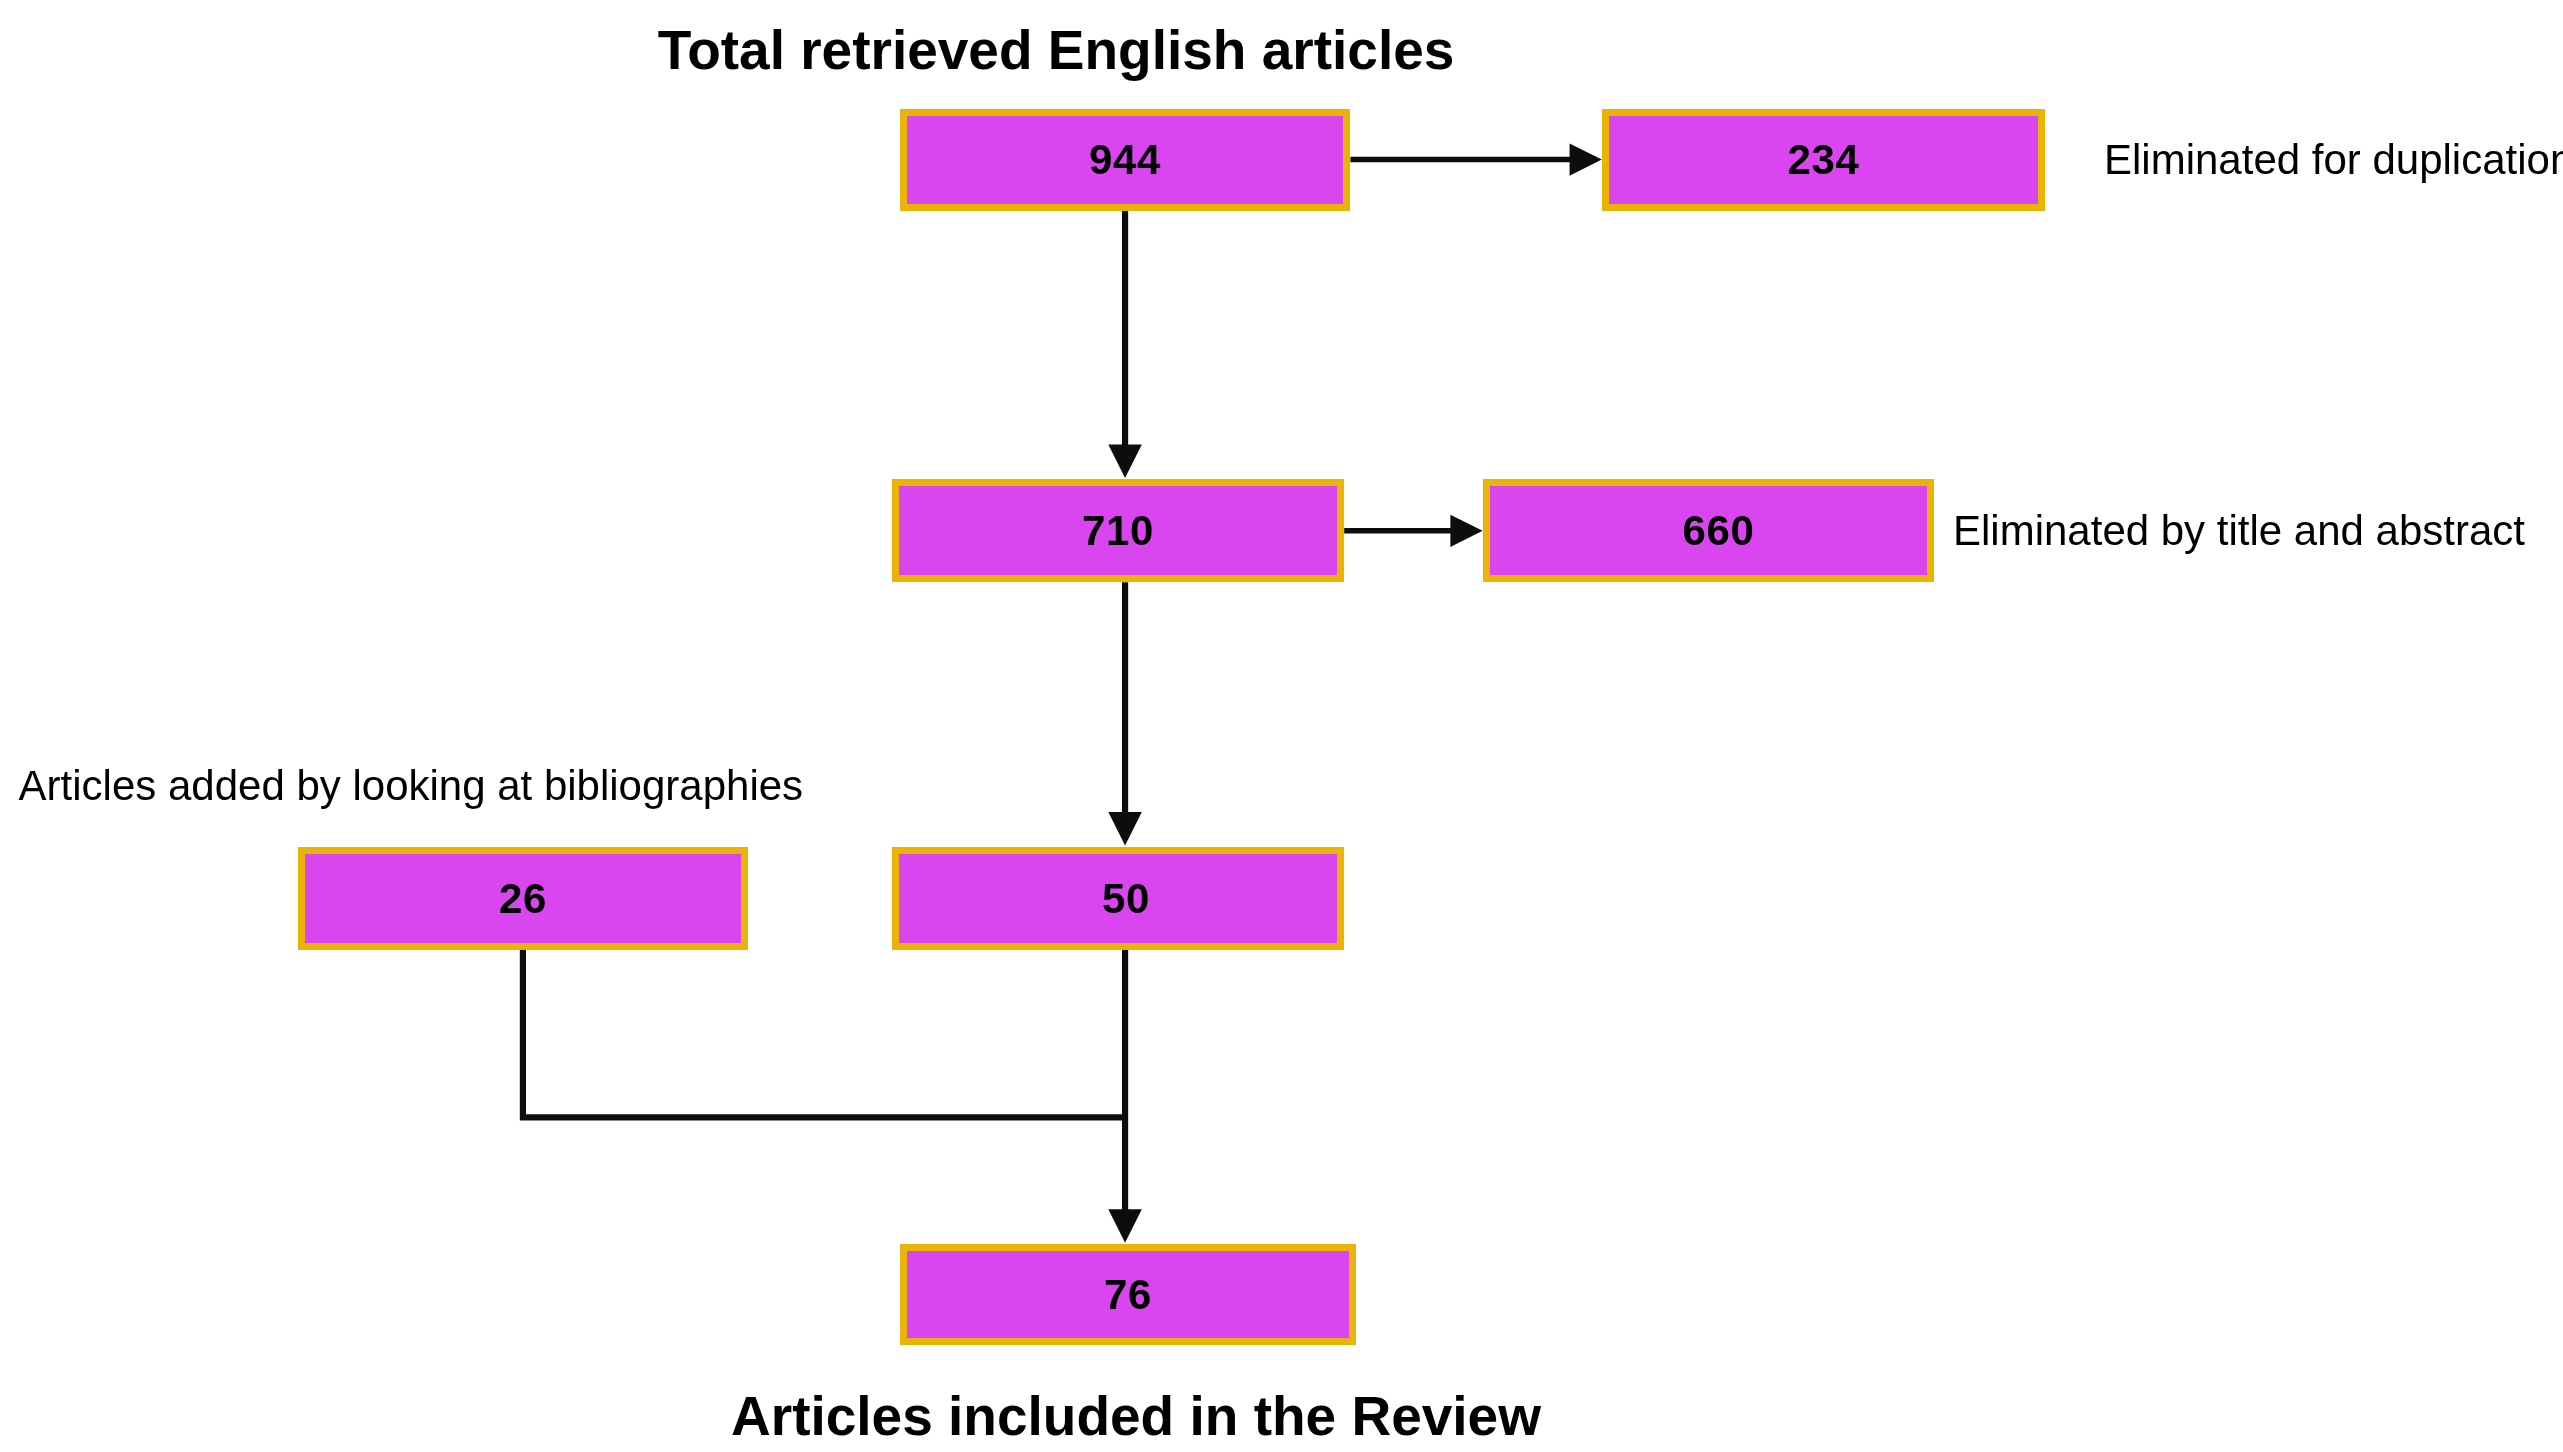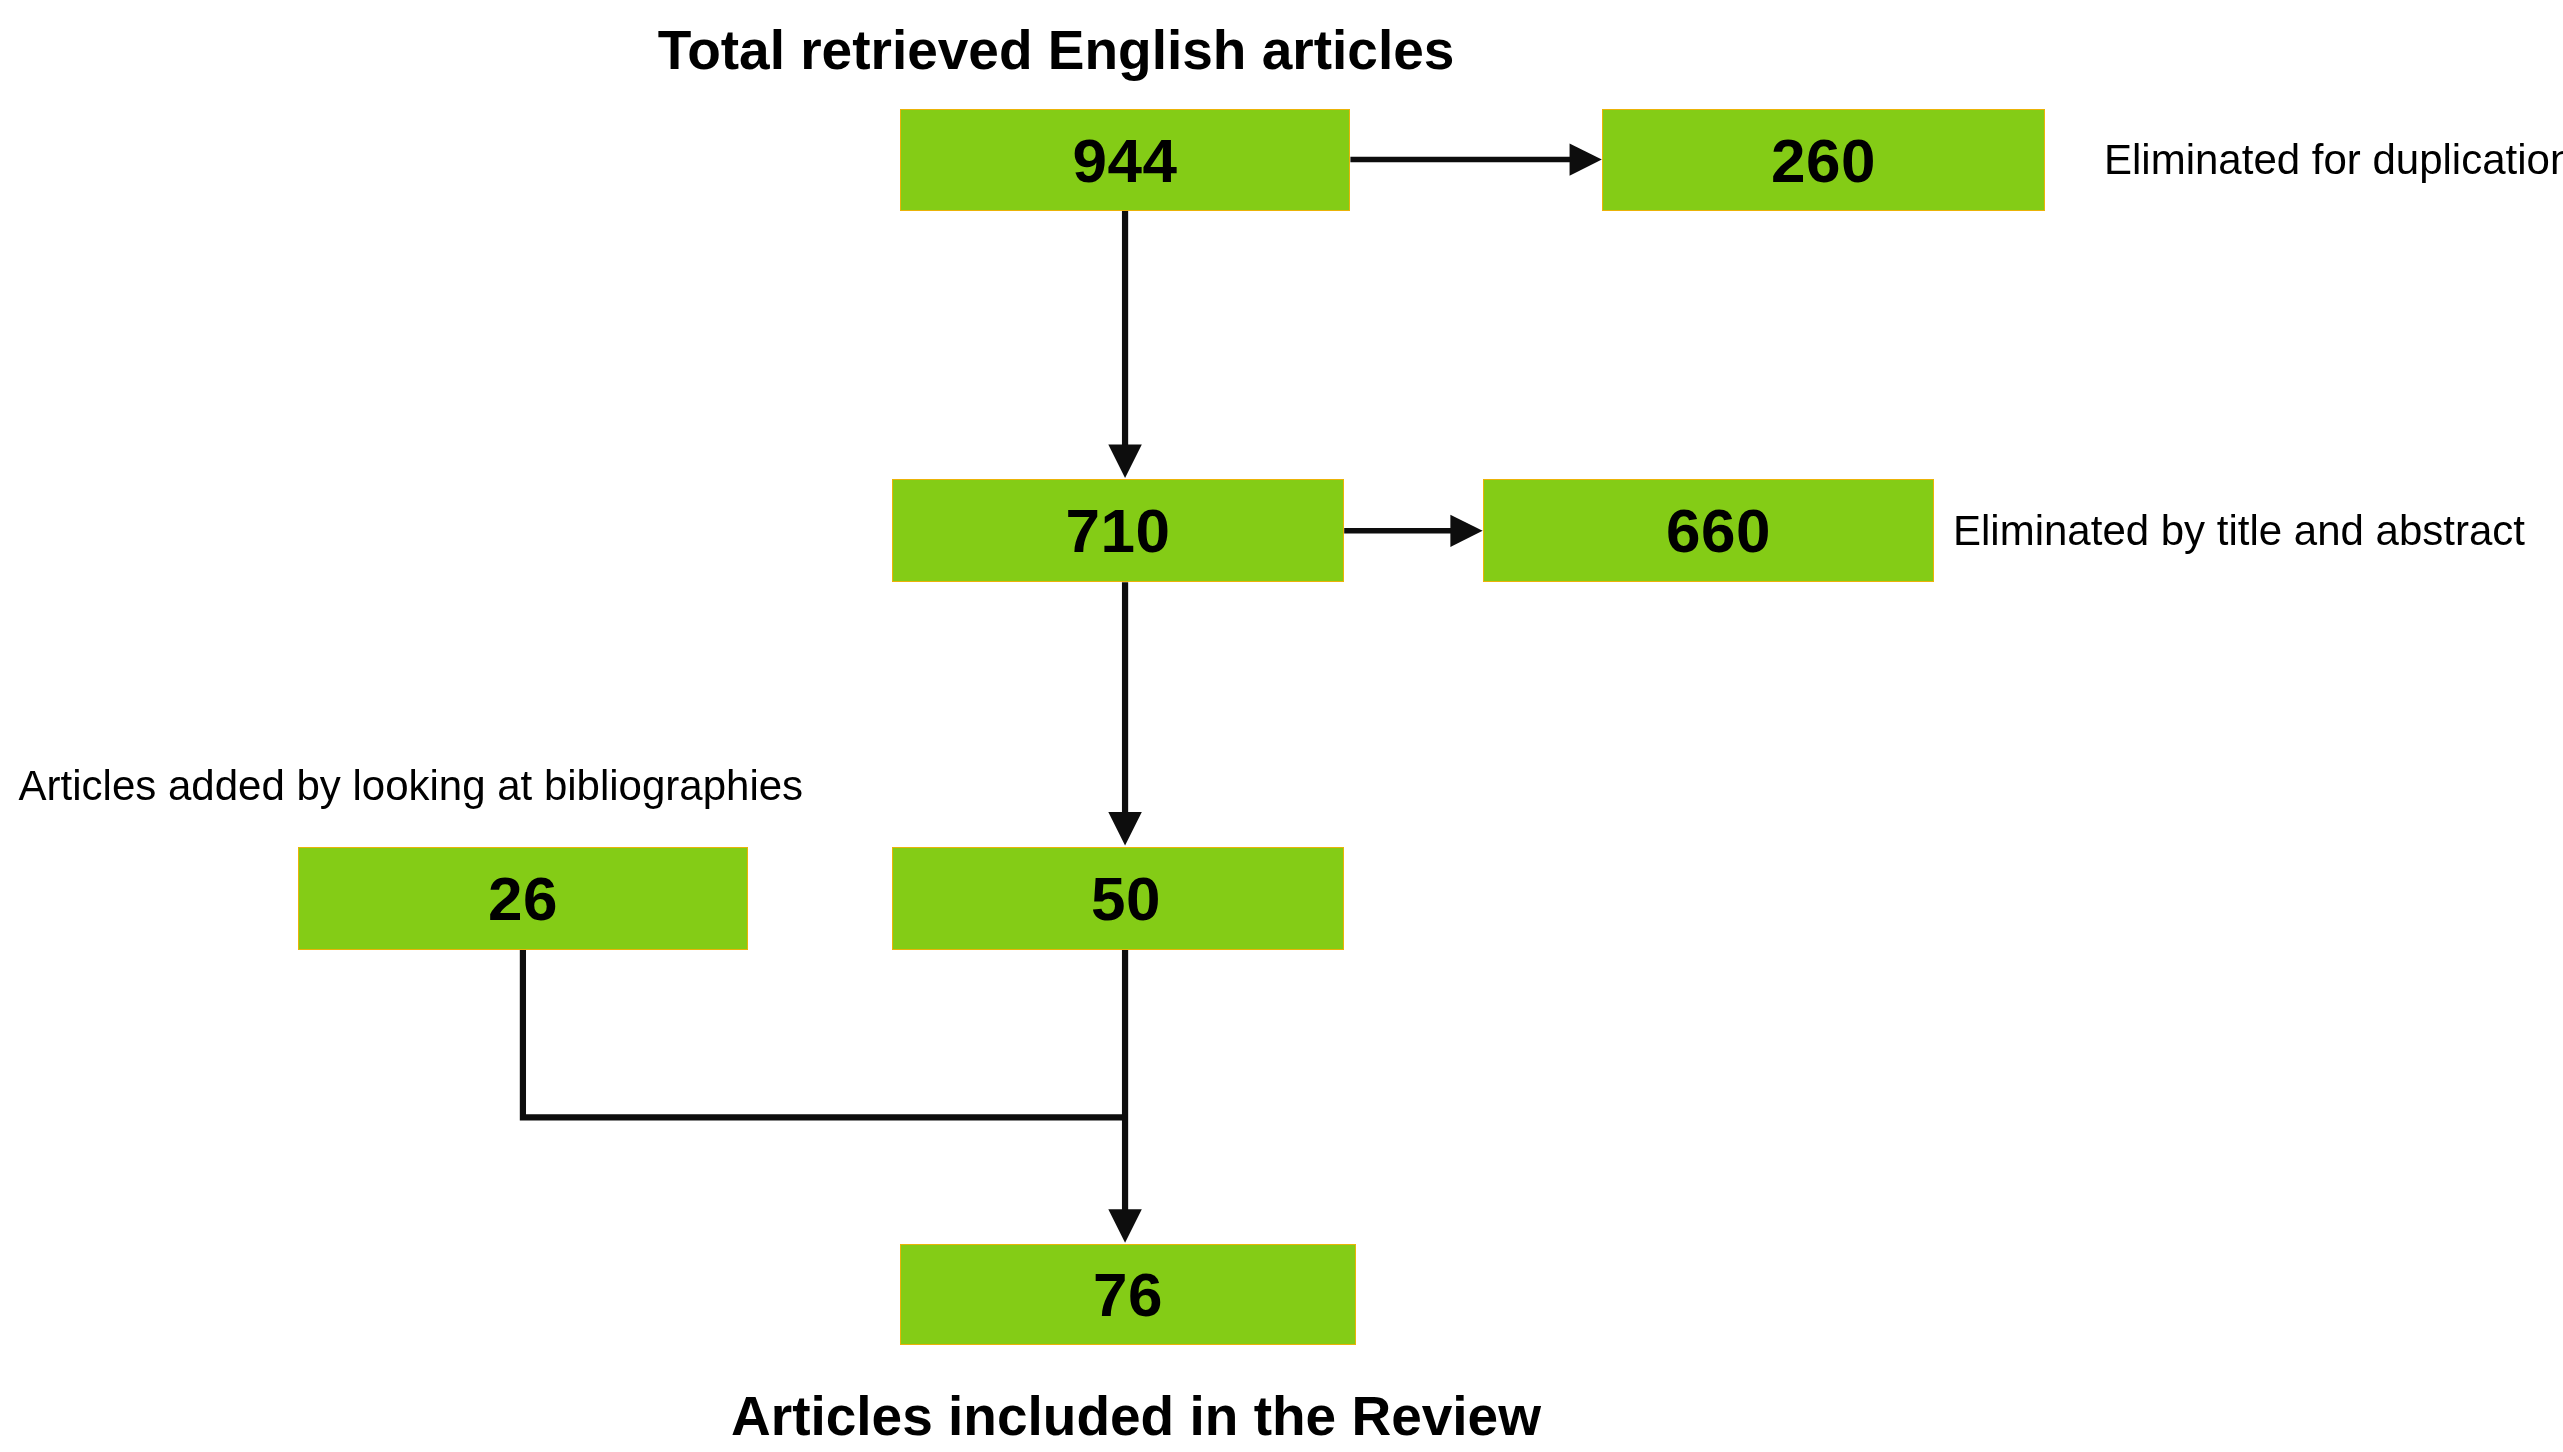--- a/index.html
+++ b/index.html
@@ -20,26 +20,26 @@
     position: absolute;
     left: 0;
     top: 0;
     width: 2563px;
     height: 1452px;
     pointer-events: none;
   }
   .node {
     position: absolute;
     box-sizing: border-box;
-    border: 1px solid #eab308;
-    background: #84cc16;
+    border: 7px solid #eab308;
+    background: #d946ef;
     display: flex;
     align-items: center;
     justify-content: center;
-    font-size: 62px;
+    font-size: 42px;
     font-weight: bold;
     letter-spacing: 0.6px;
   }
   .caption {
     position: absolute;
     display: flex;
     align-items: center;
     white-space: nowrap;
   }
   .caption.bold {
@@ -95,21 +95,21 @@
   <div class="caption side" style="left:18.6px; top:748px; height:75px;">Articles added by looking at bibliographies</div>
 
   <div class="caption bold" style="left:515px; top:1370px; width:1242px; height:75px;">Articles included in the Review</div>
 
   <div class="caption side" style="left:2068px; top:109px; height:102px;margin-left:36px;">Eliminated for duplication</div>
 
   <div class="caption side" style="left:1953px; top:479px; height:103px;">Eliminated by title and abstract</div>
 
   <div class="node" style="left:900px; top:109px; width:450px; height:102px;">944</div>
 
-  <div class="node" style="left:1602px; top:109px; width:443px; height:102px;">260</div>
+  <div class="node" style="left:1602px; top:109px; width:443px; height:102px;">234</div>
 
   <div class="node" style="left:892px; top:479px; width:452px; height:103px;">710</div>
 
   <div class="node" style="left:1483px; top:479px; width:451px; height:103px;padding-left:20px;">660</div>
 
   <div class="node" style="left:298px; top:847px; width:450px; height:103px;text-align:right;">26</div>
 
   <div class="node" style="left:892px; top:847px; width:452px; height:103px;padding-left:16px;">50</div>
 
   <div class="node" style="left:900px; top:1244px; width:456px; height:101px;text-align:center;">76</div>

